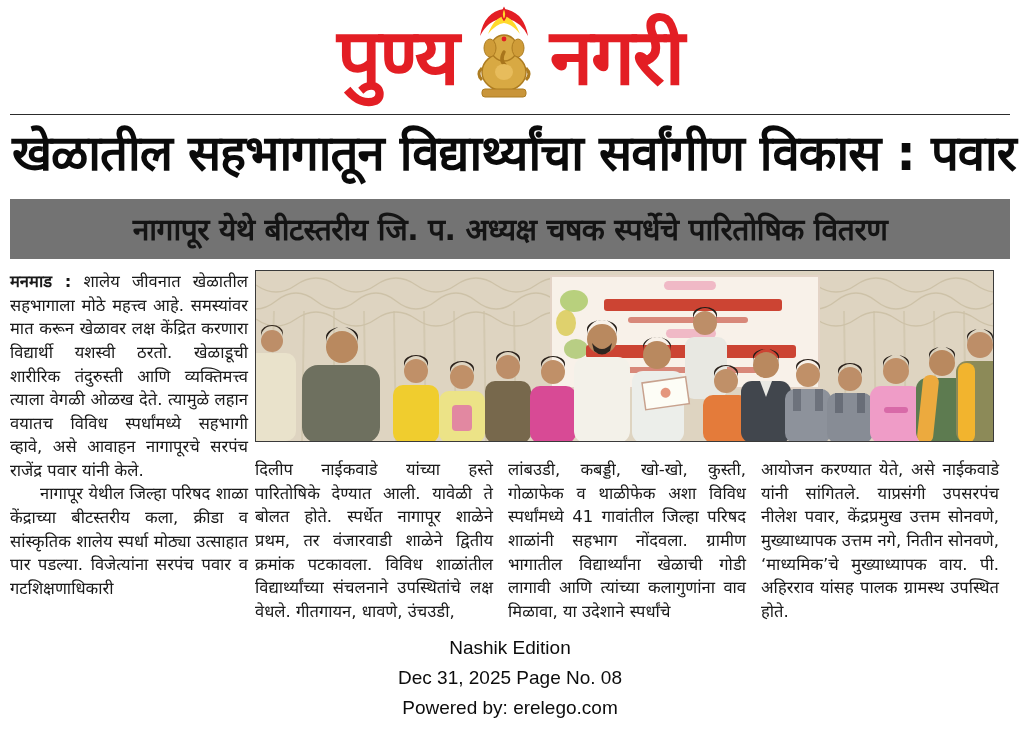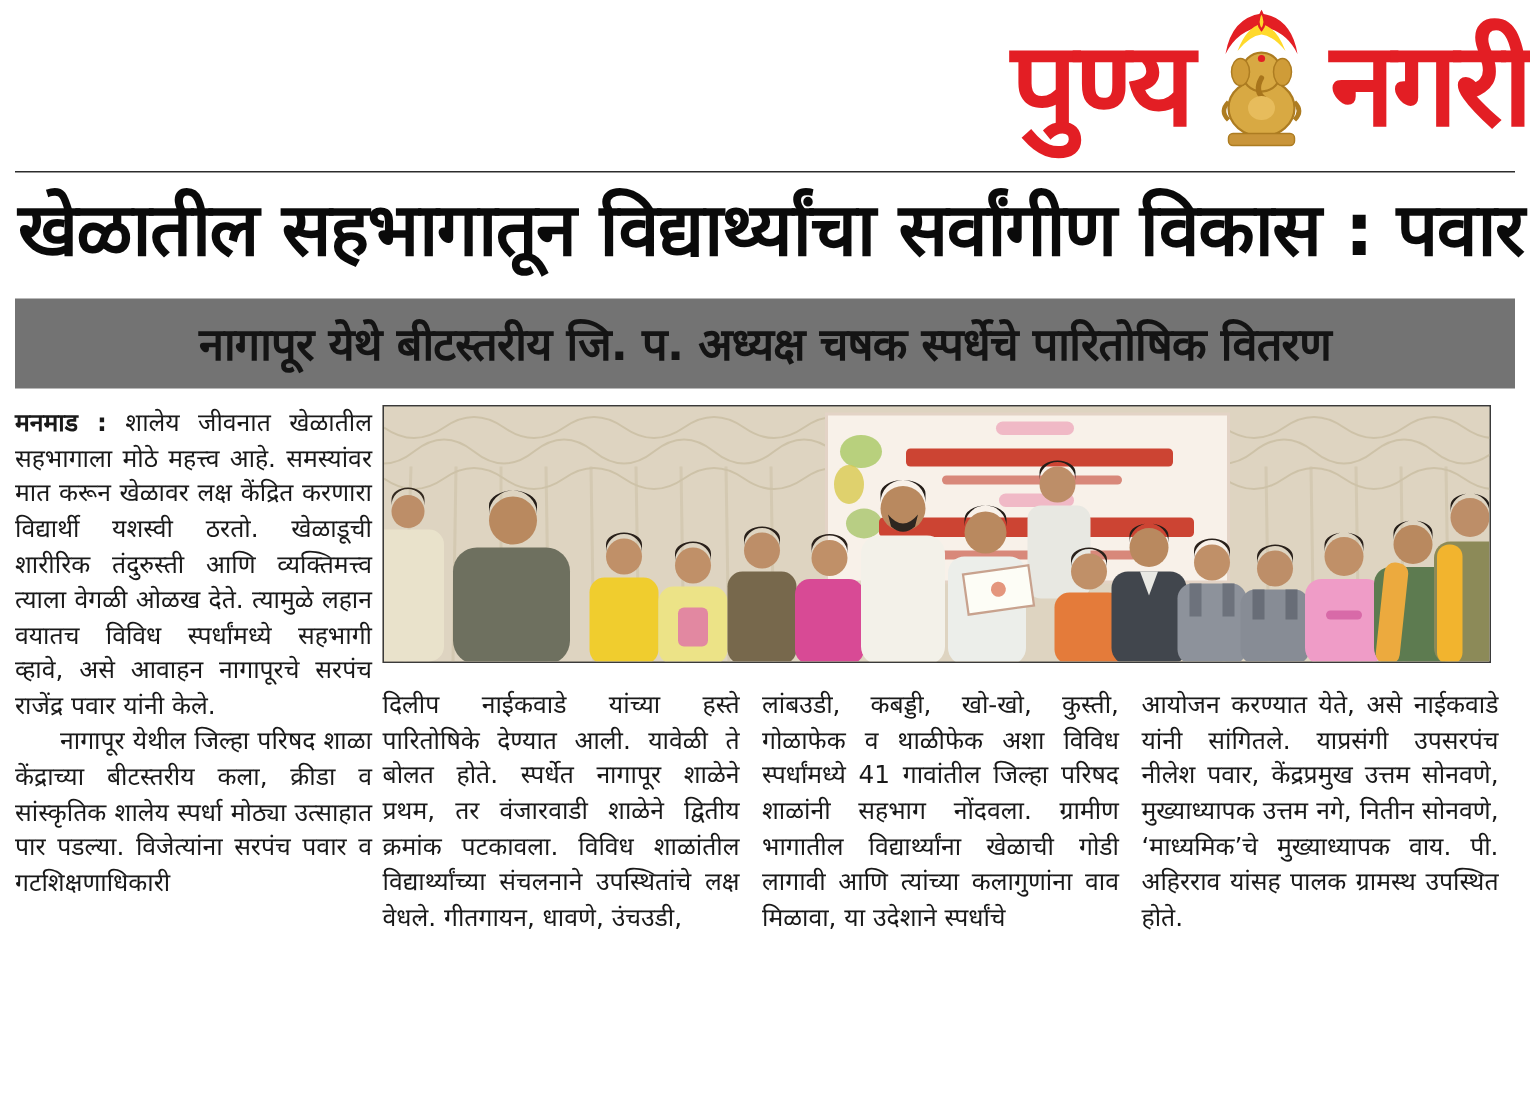--- a/index.html
+++ b/index.html
@@ -1,20 +1,20 @@
 <!DOCTYPE html>
 <html><head>
 <meta charset="utf-8">
 <style>
   html,body{margin:0;padding:0;background:#ffffff;}
   body{width:1020px;height:729px;overflow:hidden;font-family:"DejaVu Sans",sans-serif;color:#111;}
   .page{position:relative;width:1020px;height:729px;background:#fff;}
 
   
-  .masthead{display:flex;justify-content:flex-end;align-items:center;gap:10px;padding-top:6px;height:102px;}
+  .masthead{display:flex;justify-content:center;align-items:center;gap:10px;padding-top:6px;height:102px;}
   .masthead-word{font-size:78px;font-weight:bold;color:#e31e24;line-height:1;letter-spacing:-2px;}
   .logo{width:72px;height:96px;flex:0 0 auto;margin-top:-6px;}
 
   .rule{border:none;border-top:1.6px solid #2c2c2c;margin:6px 10px 0 10px;}
 
   
   .headline{margin:6px 12px 12px 12px;text-align:center;font-size:49px;font-weight:700;
             line-height:1.35;letter-spacing:-1px;color:#0a0a0a;white-space:nowrap;}
 
   
@@ -212,14 +212,19 @@
         <div class="col">
           <p class="para">लांबउडी, कबड्डी, खो-खो, कुस्ती, गोळाफेक व थाळीफेक अशा विविध स्पर्धांमध्ये 41 गावांतील जिल्हा परिषद शाळांनी सहभाग नोंदवला. ग्रामीण भागातील विद्यार्थ्यांना खेळाची गोडी लागावी आणि त्यांच्या कलागुणांना वाव मिळावा, या उदेशाने स्पर्धांचे</p>
         </div>
         <div class="col">
           <p class="para">आयोजन करण्यात येते, असे नाईकवाडे यांनी सांगितले. याप्रसंगी उपसरपंच नीलेश पवार, केंद्रप्रमुख उत्तम सोनवणे, मुख्याध्यापक उत्तम नगे, नितीन सोनवणे, ‘माध्यमिक’चे मुख्याध्यापक वाय. पी. अहिरराव यांसह पालक ग्रामस्थ उपस्थित होते.</p>
         </div>
       </div>
     </div>
   </div>
 
+  <div class="footer">
+    <div>Nashik Edition</div>
+    <div>Dec 31, 2025 Page No. 08</div>
+    <div>Powered by: erelego.com</div>
+  </div>
 
 </div>
 
 </body></html>

